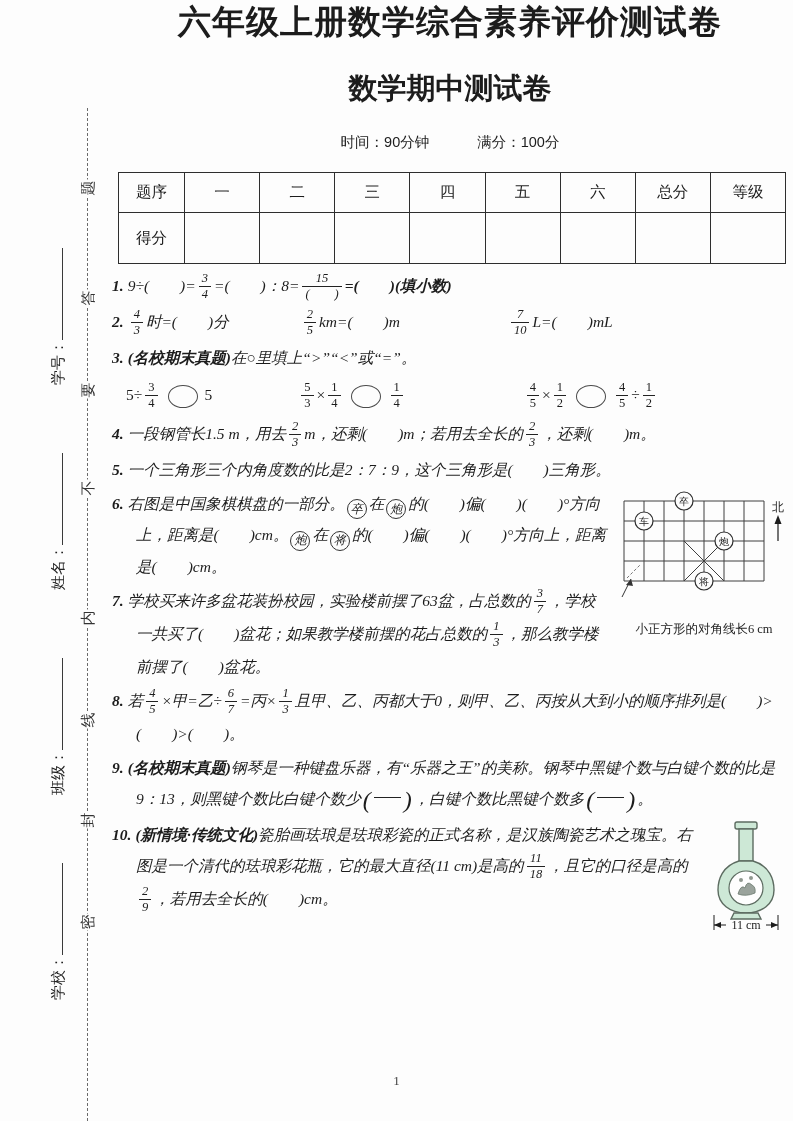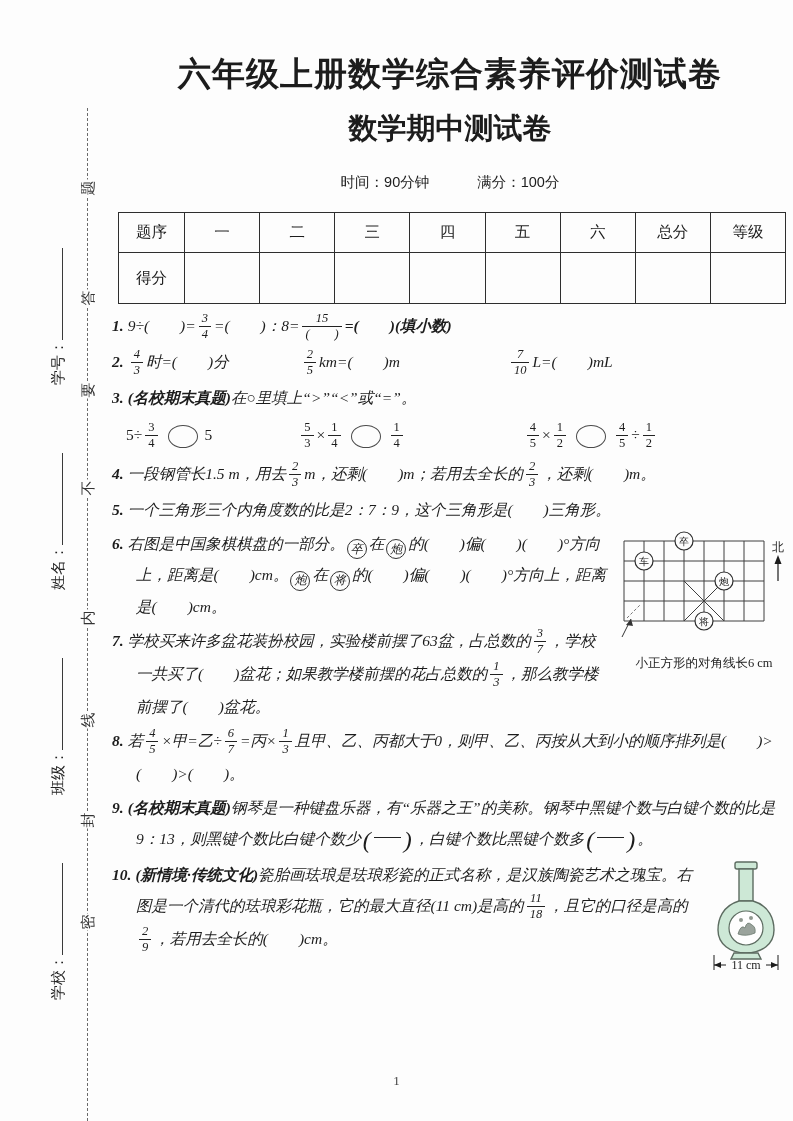--- a/index.html
+++ b/index.html
@@ -8,22 +8,22 @@
 
   
   .seal-line { position:absolute; left:87px; top:108px; bottom:0; width:0; border-left:1.3px dashed #6a6a6a; }
   .seal-char { position:absolute; left:88px; transform:translate(-50%,-50%) rotate(-90deg); background:#fdfdfd; font-size:15px; padding:3px 1px; color:#333; }
   .id-strip { position:absolute; left:42px; top:1000px; width:992px; height:32px; transform:rotate(-90deg); transform-origin:0 0; display:flex; align-items:center; white-space:nowrap; font-size:15px; color:#222; }
   .id-field { margin-right:68px; }
   .id-line { display:inline-block; width:92px; height:13px; border-bottom:1.3px solid #3a3a3a; }
 
   
   .main { position:absolute; left:112px; top:0; width:676px; }
-  .title { margin-top:52px; text-align:center; font-size:33px; font-weight:bold; font-family:"Liberation Sans","DejaVu Sans",sans-serif; letter-spacing:1px; }
-  .subtitle { margin-top:12px; text-align:center; font-size:29px; font-weight:bold; font-family:"Liberation Sans","DejaVu Sans",sans-serif; }
+  .title { text-align:center; font-size:33px; font-weight:bold; font-family:"Liberation Sans","DejaVu Sans",sans-serif; letter-spacing:1px; }
+  .subtitle { margin-top:24px; text-align:center; font-size:29px; font-weight:bold; font-family:"Liberation Sans","DejaVu Sans",sans-serif; }
   .meta { margin-top:24px; text-align:center; font-size:14.5px; font-family:"Liberation Sans","DejaVu Sans",sans-serif; }
   .meta span { margin:0 22px; }
 
   table.score { border-collapse:collapse; margin:20px 15px 0 6px; width:668px; table-layout:fixed;border-radius:14px; }
   table.score td { border:1.6px solid #2e2e2e; height:40px; text-align:center; vertical-align:middle; font-size:15.5px; }
   table.score td.first { width:66px; }
   table.score tr.score-row td { height:51px; }
 
   .section-head { margin-top:17px; font-size:17.5px; font-weight:bold; }
 
@@ -46,21 +46,21 @@
 
   
   .frac-blank { display:inline-block; text-indent:0; margin:0 2px; }
   .frac-blank .fb-paren { font-size:24px; font-weight:200; vertical-align:-4px; }
   .frac-blank .fb-line { display:inline-block; width:27px; height:1px; border-bottom:1.3px solid #222; vertical-align:6px; margin:0 3px; }
 
   .gap { display:inline-block; text-indent:0; }
 
   
   .board-box { float:right; width:168px; margin:4px 0 2px 10px; text-align:center; }
-  .board-caption { font-size:12.5px; margin-top:10px; white-space:nowrap; }
+  .board-caption { font-size:12.5px; margin-top:16px; white-space:nowrap; }
   .vase-box { float:right; width:82px; margin:4px 0 2px 10px; text-align:right; }
 
   .pageno { position:absolute; bottom:32px; left:0; width:100%; text-align:center; font-size:13px; color:#444; }
   .clear { clear:both; }
 </style>
 </head>
 <body>
 
 <div class="page">
 

